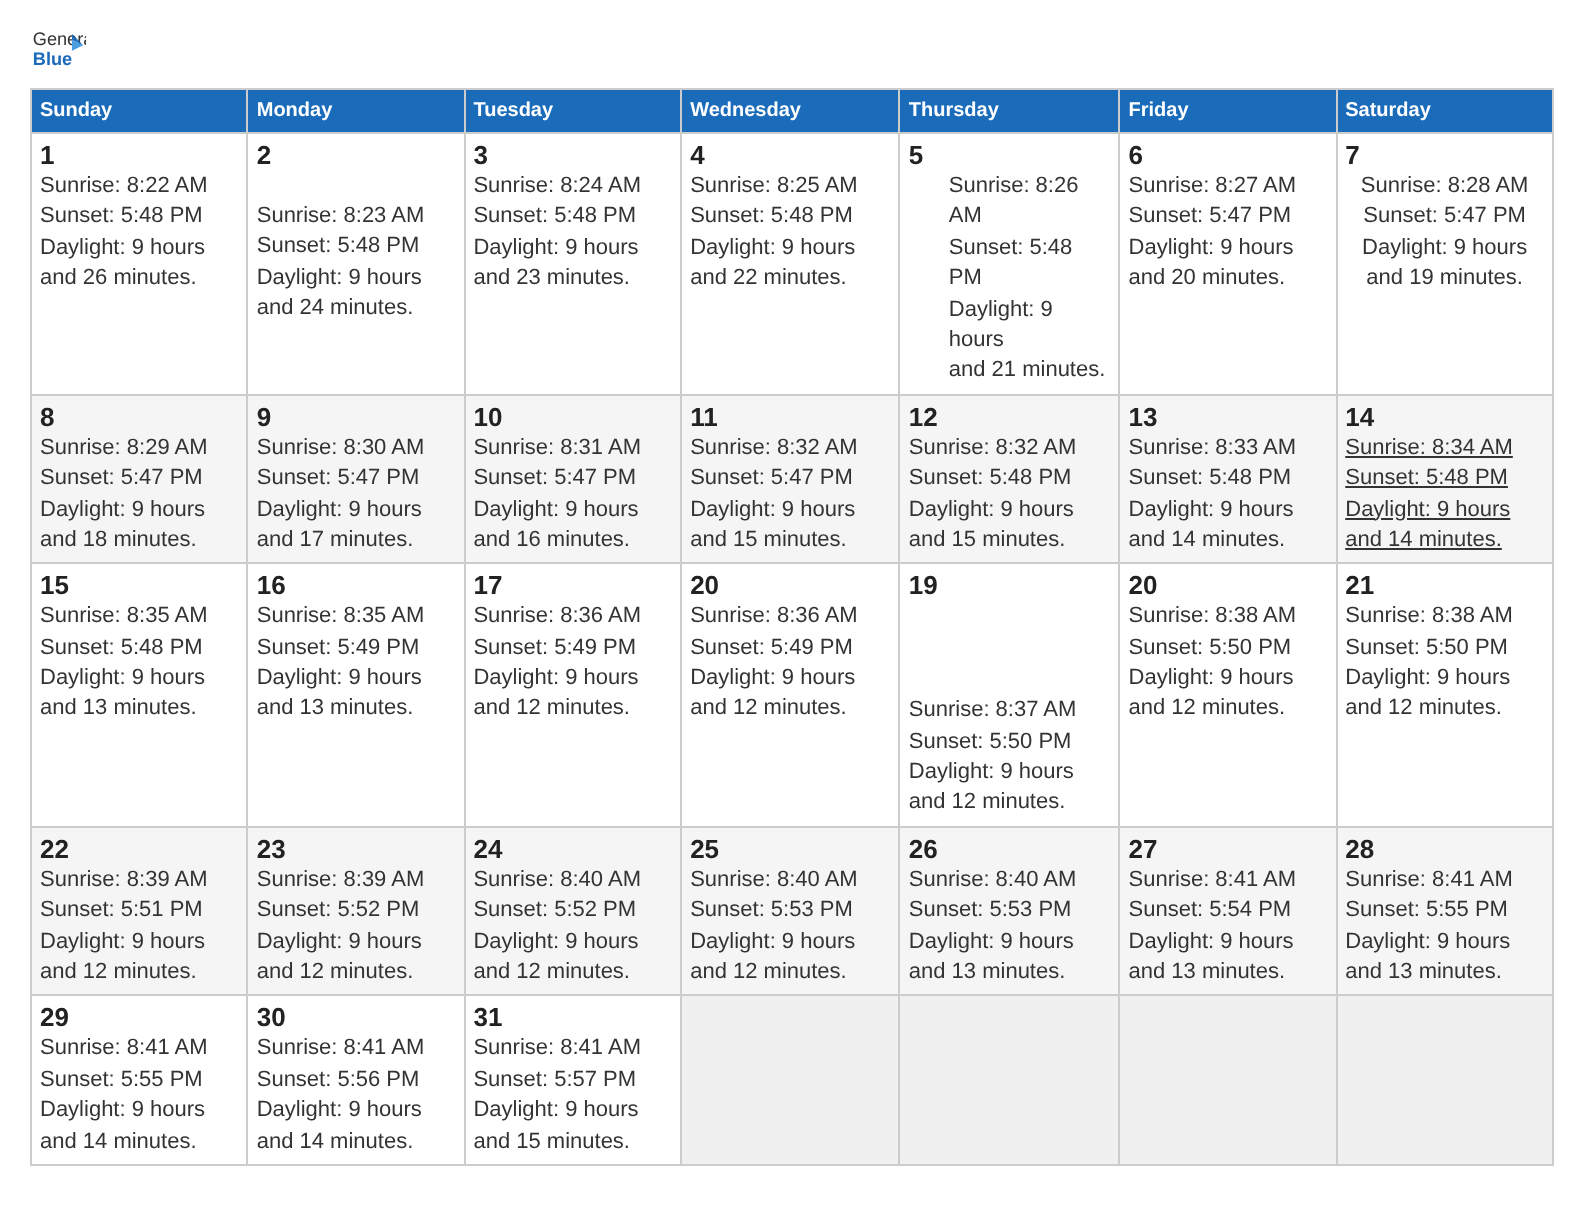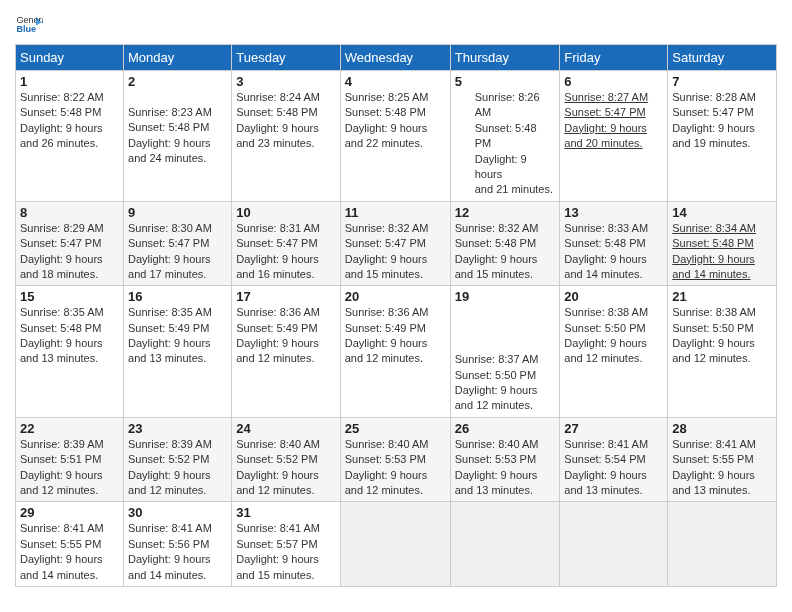--- a/index.html
+++ b/index.html
@@ -46,22 +46,22 @@
       width: 100%;
       border-collapse: collapse;
       margin-top: 6px;
       font-size: 10px;
     }
     .calendar thead tr th {
       background-color: #1a6bba;
       color: #fff;
       padding: 5px 4px;
       text-align: left;
-      font-size: 13px;
-      font-weight: normal;
+      font-size: 10px;
+      font-weight: bold;
       border: 1px solid #ccc;
     }
     .calendar tbody tr td {
       border: 1px solid #ccc;
       vertical-align: top;
       padding: 3px 4px;
       width: 113px;
       height: 80px;
       background: #fff;
     }
@@ -147,28 +147,28 @@
           </td>
           <td>
             <span class="day-num">5</span>
             <div class="day-info" style="white-space: pre-line; margin-left: 20px;">Sunrise: 8:26 AM
 Sunset: 5:48 PM
 Daylight: 9 hours
 and 21 minutes.</div>
           </td>
           <td>
             <span class="day-num">6</span>
-            <div class="day-info" style="white-space: pre-line; text-decoration: underline;">Sunrise: 8:27 AM
+            <div class="day-info" style="white-space: pre-line;">Sunrise: 8:27 AM
 Sunset: 5:47 PM
 Daylight: 9 hours
 and 20 minutes.</div>
           </td>
           <td>
             <span class="day-num">7</span>
-            <div class="day-info" style="white-space: pre-line;">Sunrise: 8:28 AM
+            <div class="day-info" style="white-space: pre-line; text-align: center;">Sunrise: 8:28 AM
 Sunset: 5:47 PM
 Daylight: 9 hours
 and 19 minutes.</div>
           </td>
         </tr>
         <tr>
           <td>
             <span class="day-num">8</span>
             <div class="day-info" style="white-space: pre-line;">Sunrise: 8:29 AM
 Sunset: 5:47 PM

